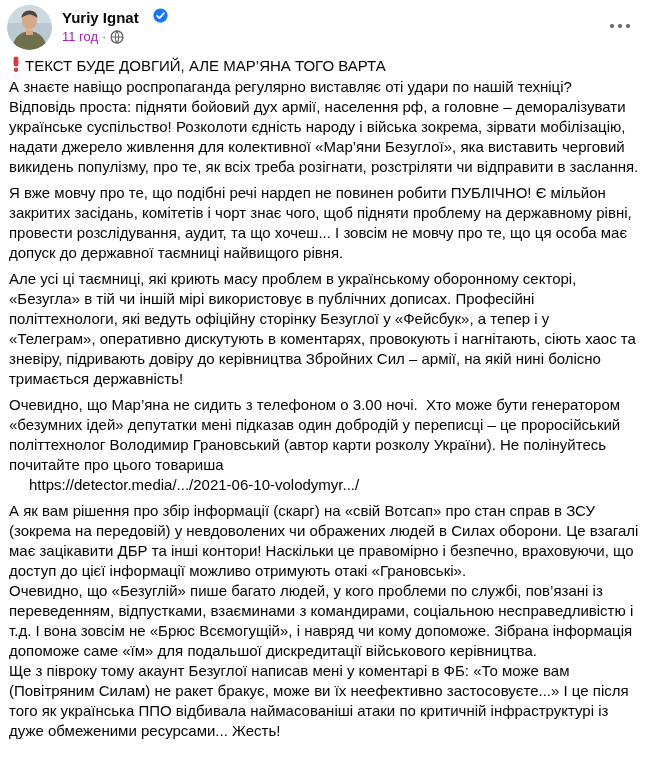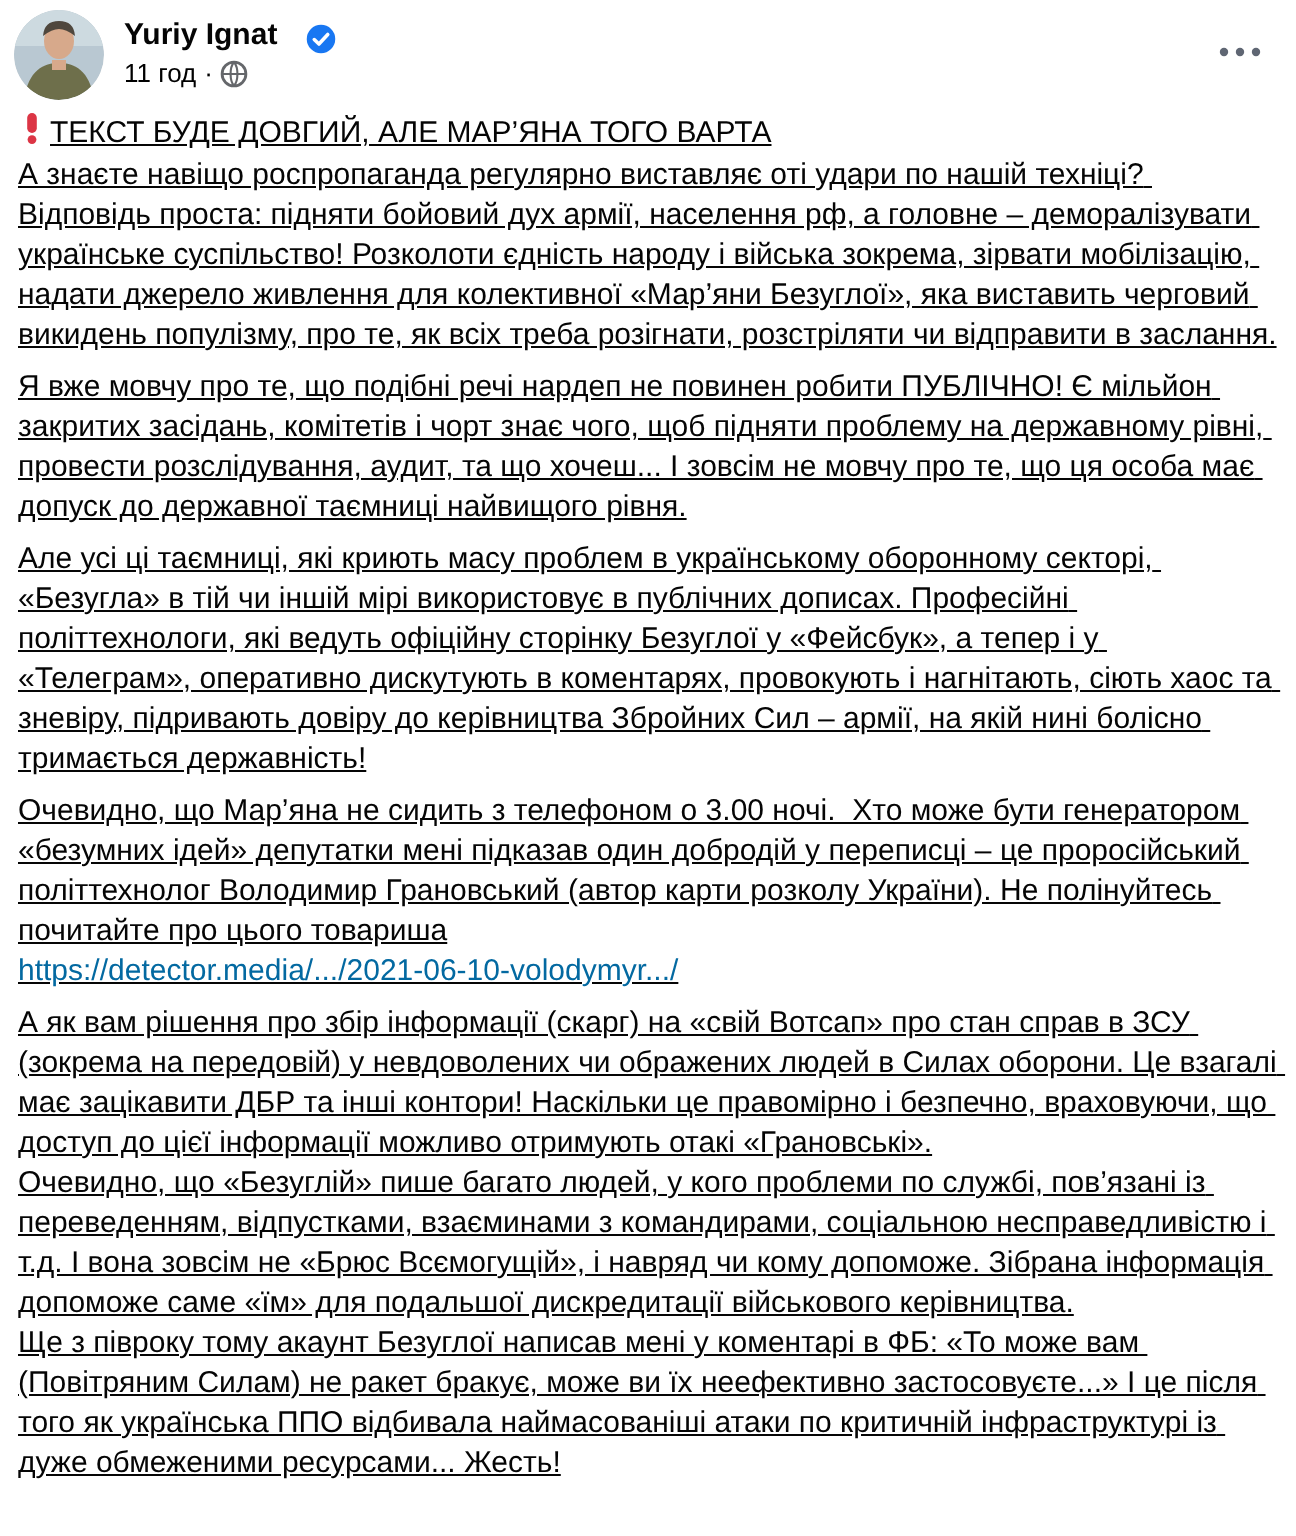--- a/index.html
+++ b/index.html
@@ -23,35 +23,35 @@
     width: 45px;
     height: 45px;
     border-radius: 50%;
     overflow: hidden;
     flex: 0 0 45px;
     cursor: pointer;
     box-shadow: 0 0 0 1px rgba(0,0,0,.08) inset;
   }
   .avatar svg { display: block; }
   .header-text { margin-left: 10px; padding-top: 3px; }
-  .author-row { display: flex; align-items: flex-end; gap: 14px; }
+  .author-row { display: flex; align-items: flex-start; gap: 14px; }
   .author-name {
     font-size: 15px;
     font-weight: 700;
     color: #050505;
     line-height: 19px;
     cursor: pointer;
   }
   .badge { display: inline-flex; align-items: center; }
   .meta-row {
     display: flex;
     align-items: center;
     gap: 4px;
     font-size: 13px;
-    color: #000000;
+    color: #a21caf;
     line-height: 17px;
     margin-top: 1px;
   }
   .menu-btn {
     position: absolute;
     top: 14px;
     right: 12px;
     width: 32px;
     height: 24px;
     display: flex;
@@ -63,32 +63,32 @@
   
   .post-text {
     padding: 6px 9px 0 9px;
     font-size: 15px;
     line-height: 20px;
     color: #050505;
   }
   .para {
     white-space: pre-wrap;
     margin: 0 0 6px 0;
-    text-decoration: underline;
   }
   .para:last-child { margin-bottom: 0; }
   .excl {
     display: inline-block;
     vertical-align: -1px;
     margin: 0 3px 0 1px;
   }
   .post-link {
-    color: #0369a1;
+    color: #000000;
     text-decoration: none;
     cursor: pointer;
+    margin-left: 20px;
   }
 </style>
 </head>
 <body>
 
 <div class="post-header">
   <div class="avatar">
     <svg width="45" height="45" viewBox="0 0 45 45">
       <defs>
           <clipPath id="avclip">

